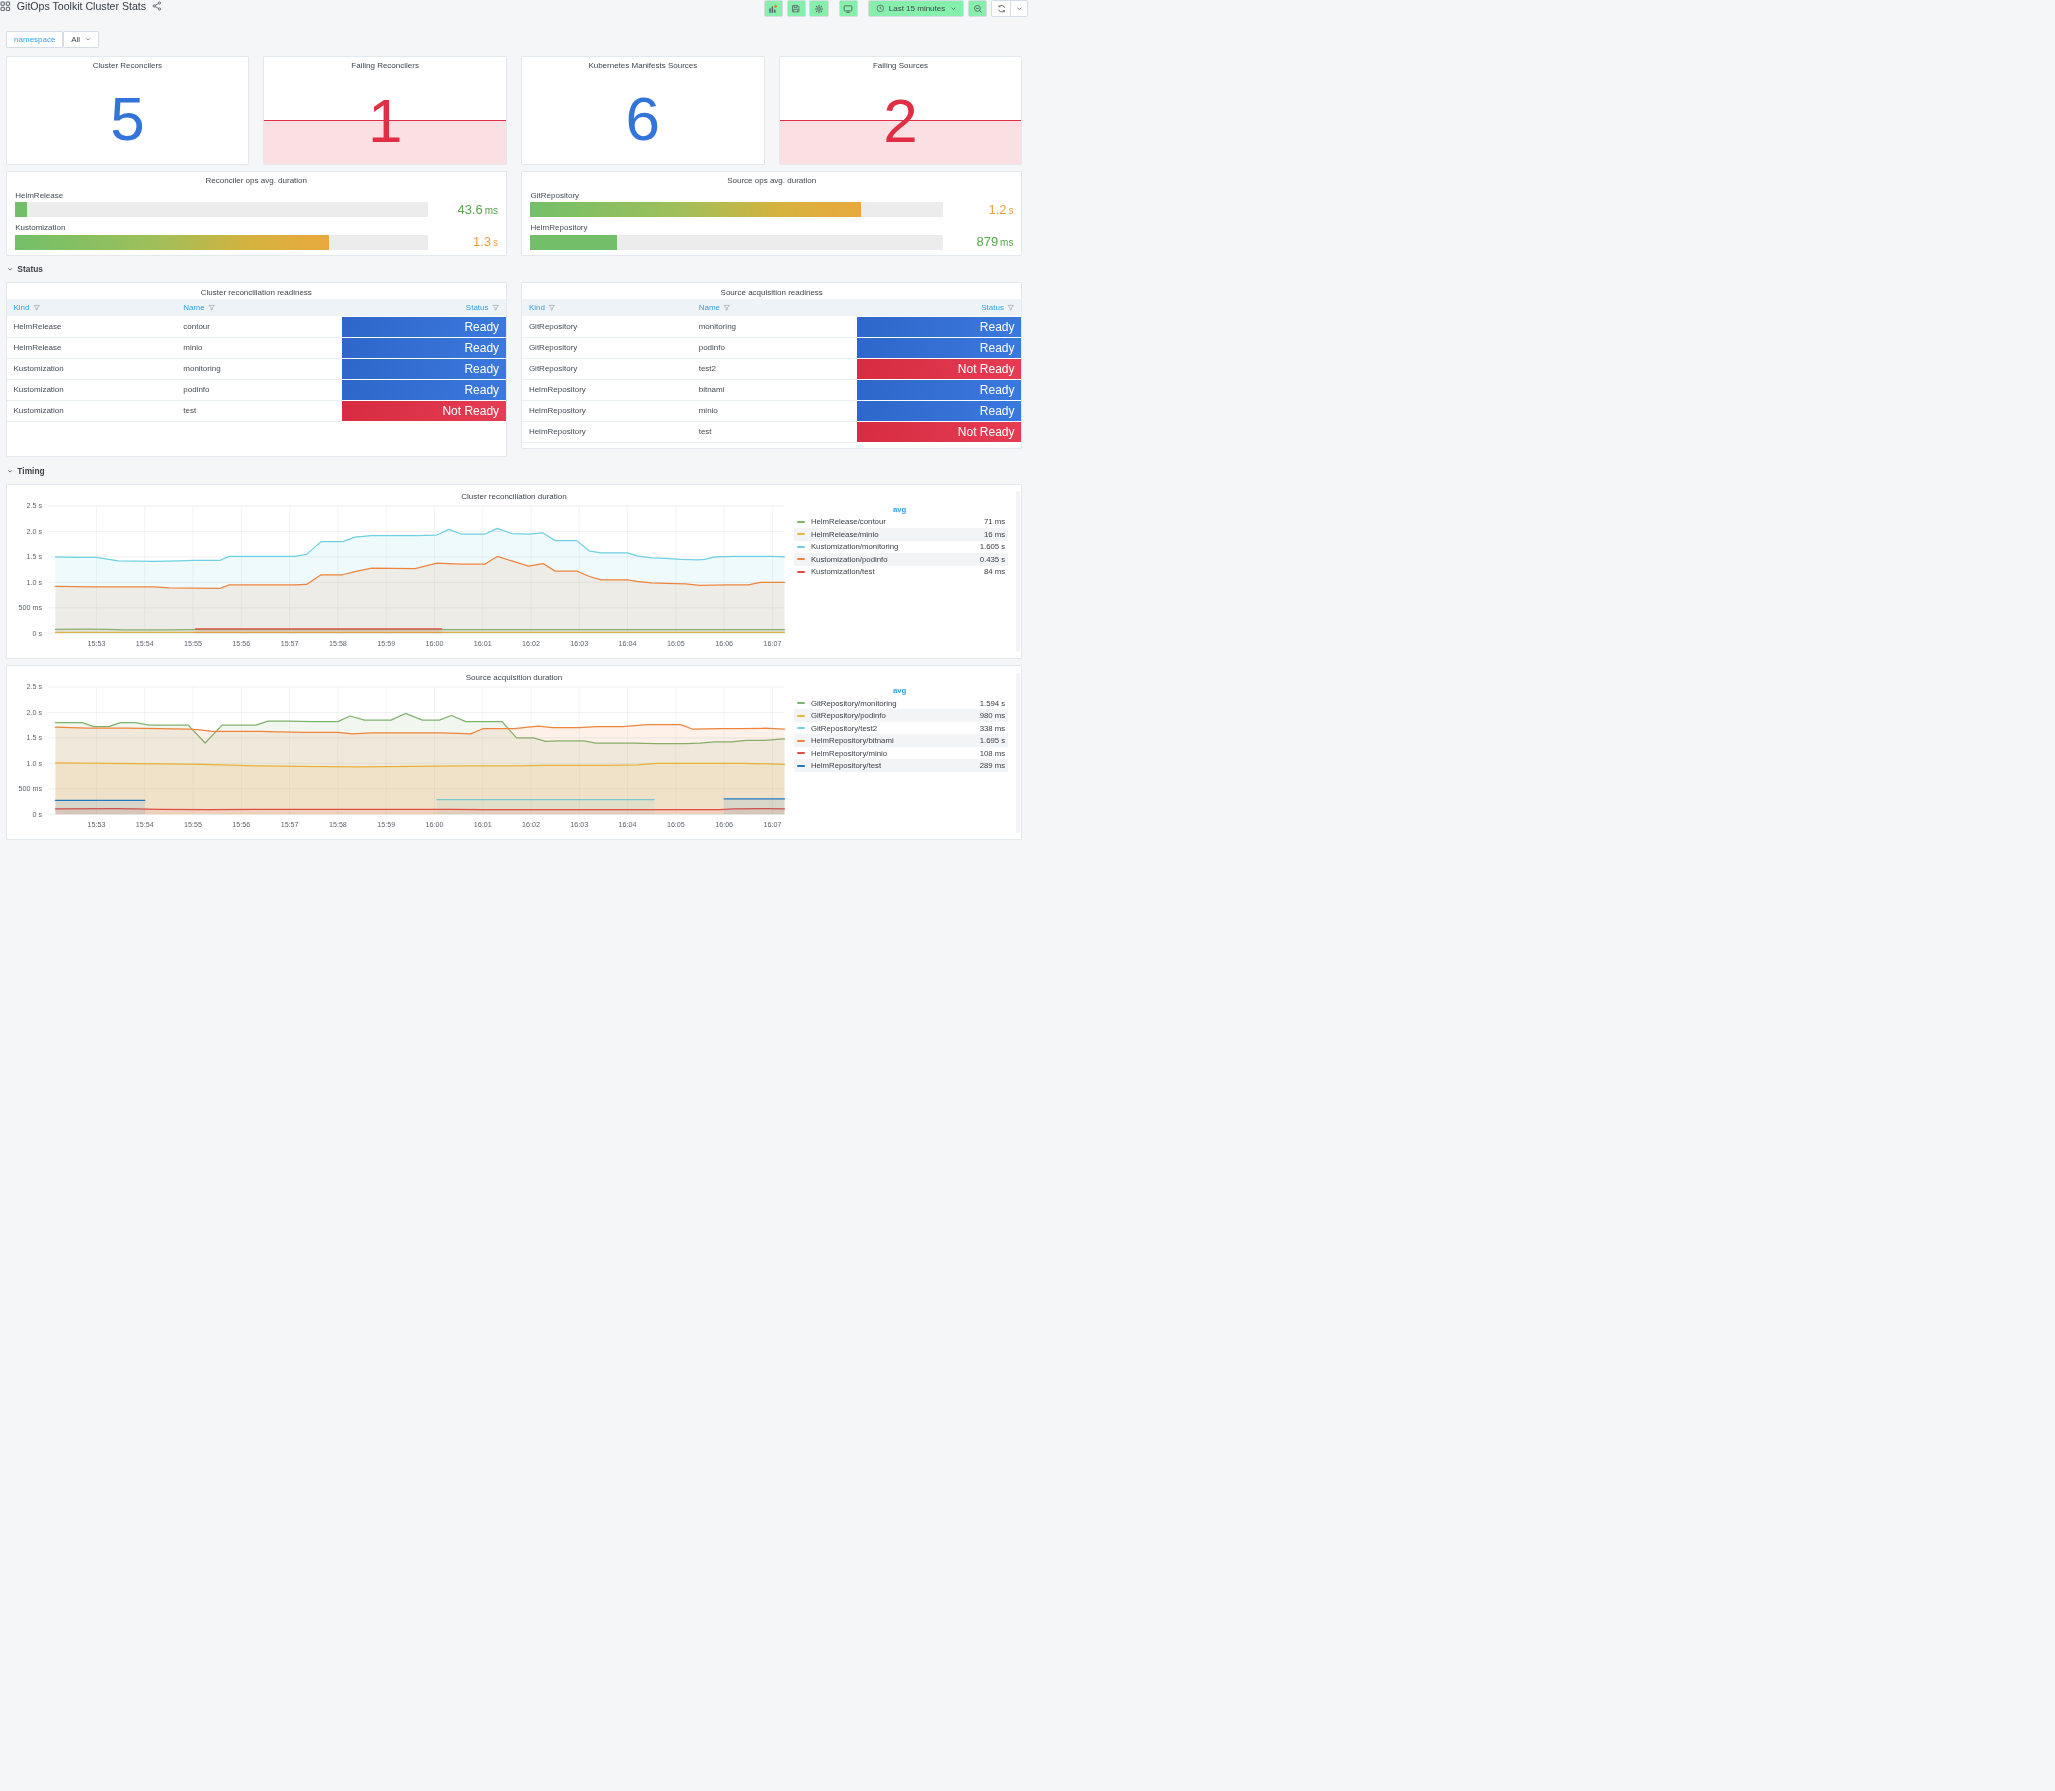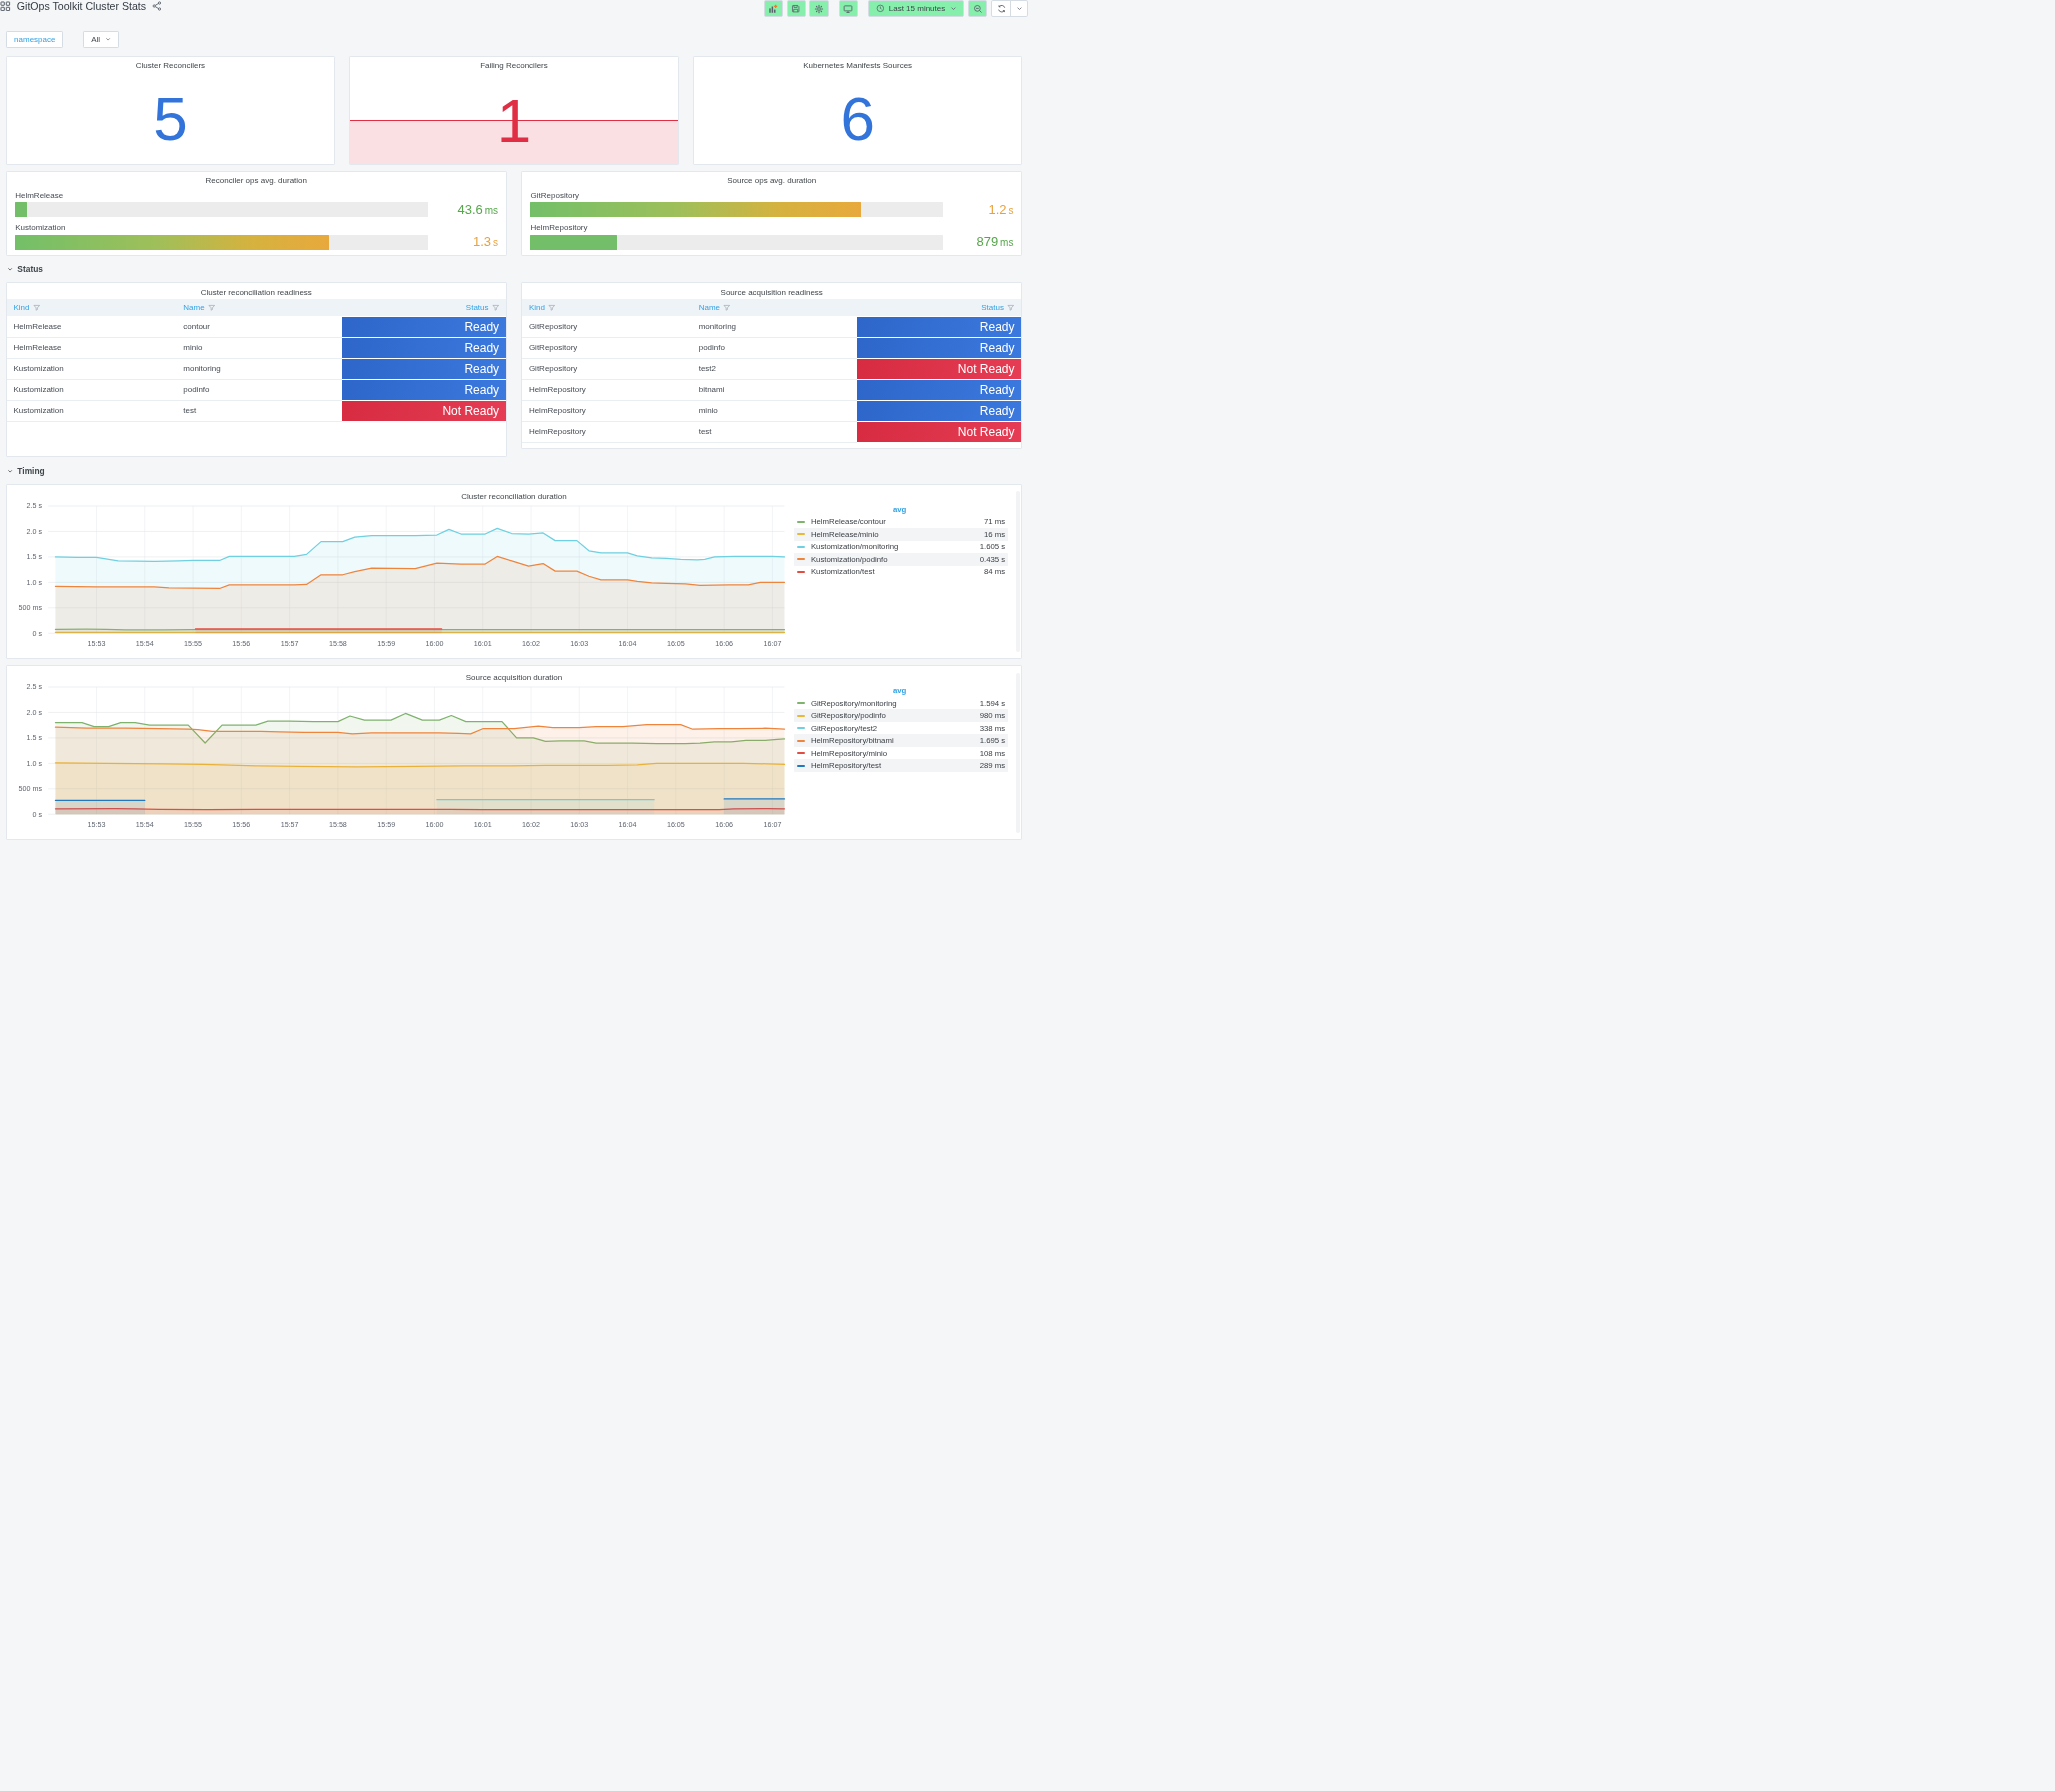--- a/index.html
+++ b/index.html
@@ -15,21 +15,21 @@
   .tb-right { margin-left:auto; display:flex; align-items:center; gap:3.7px; }
   .btn { height:17px; min-width:19px; display:inline-flex; align-items:center; justify-content:center;
          background:#86efac; border:0.6px solid #d6dce4; border-radius:1.9px; padding:0 3.7px; color:#596069; cursor:pointer; }
   .btn + .gap { width:2.5px; }
   .time-btn { gap:4.4px; font-size:8px; font-weight:500; color:#41464d; padding:0 6.9px; }
   .split { display:inline-flex; height:17px; border:0.6px solid #d6dce4; border-radius:1.9px; background:#fff; overflow:hidden; }
   .split .seg { display:flex; align-items:center; justify-content:center; padding:0 4.4px; color:#596069; cursor:pointer; }
   .split .seg + .seg { border-left:0.6px solid #d6dce4; }
 
   
-  .vars { display:flex; gap:20px; padding:5px 6.2px 7.5px; }
+  .vars { display:flex; gap:0; padding:5px 6.2px 7.5px; }
   .var-pill { height:17px; display:inline-flex; align-items:center; gap:5px; padding:0 6.9px;
               background:#fff; border:0.6px solid #d6dce4; border-radius:1.2px; font-size:8px; cursor:pointer; }
   .var-name { color:#33A2E5; font-weight:500; }
   .var-value { color:#41464d; font-weight:500; }
 
   
   .grid { padding:0 5.6px 8.7px; }
   .row { display:flex; gap:14px; margin-bottom:6.2px; align-items:flex-start; }
   .panel { background:#fff; border:0.6px solid #e2e8ee; border-radius:1.2px; position:relative; overflow:hidden; }
   .panel-title { text-align:center; font-size:8px; font-weight:500; color:#41464b; padding-top:4.4px; position:relative; z-index:3; }
@@ -195,20 +195,25 @@
     </div>
     <div class="panel stat">
       <div class="panel-title">Failing Reconcilers</div>
       <div class="stat-value" style="color: rgb(224, 47, 68); top: 60%;">1</div>
       <div class="sparkline"></div>
     </div>
     <div class="panel stat">
       <div class="panel-title">Kubernetes Manifests Sources</div>
       <div class="stat-value" style="color: rgb(50, 116, 217); top: 58%;">6</div>
 
+    </div>
+    <div class="panel stat">
+      <div class="panel-title">Failing Sources</div>
+      <div class="stat-value" style="color: rgb(224, 47, 68); top: 60%;">2</div>
+      <div class="sparkline"></div>
     </div>
   </section>
 
   <section class="row">
     <div class="panel gauge">
       <div class="panel-title">Reconciler ops avg. duration</div>
       <div>
           <div class="g-row">
             <div class="g-label">HelmRelease</div>
             <div class="g-flex">

